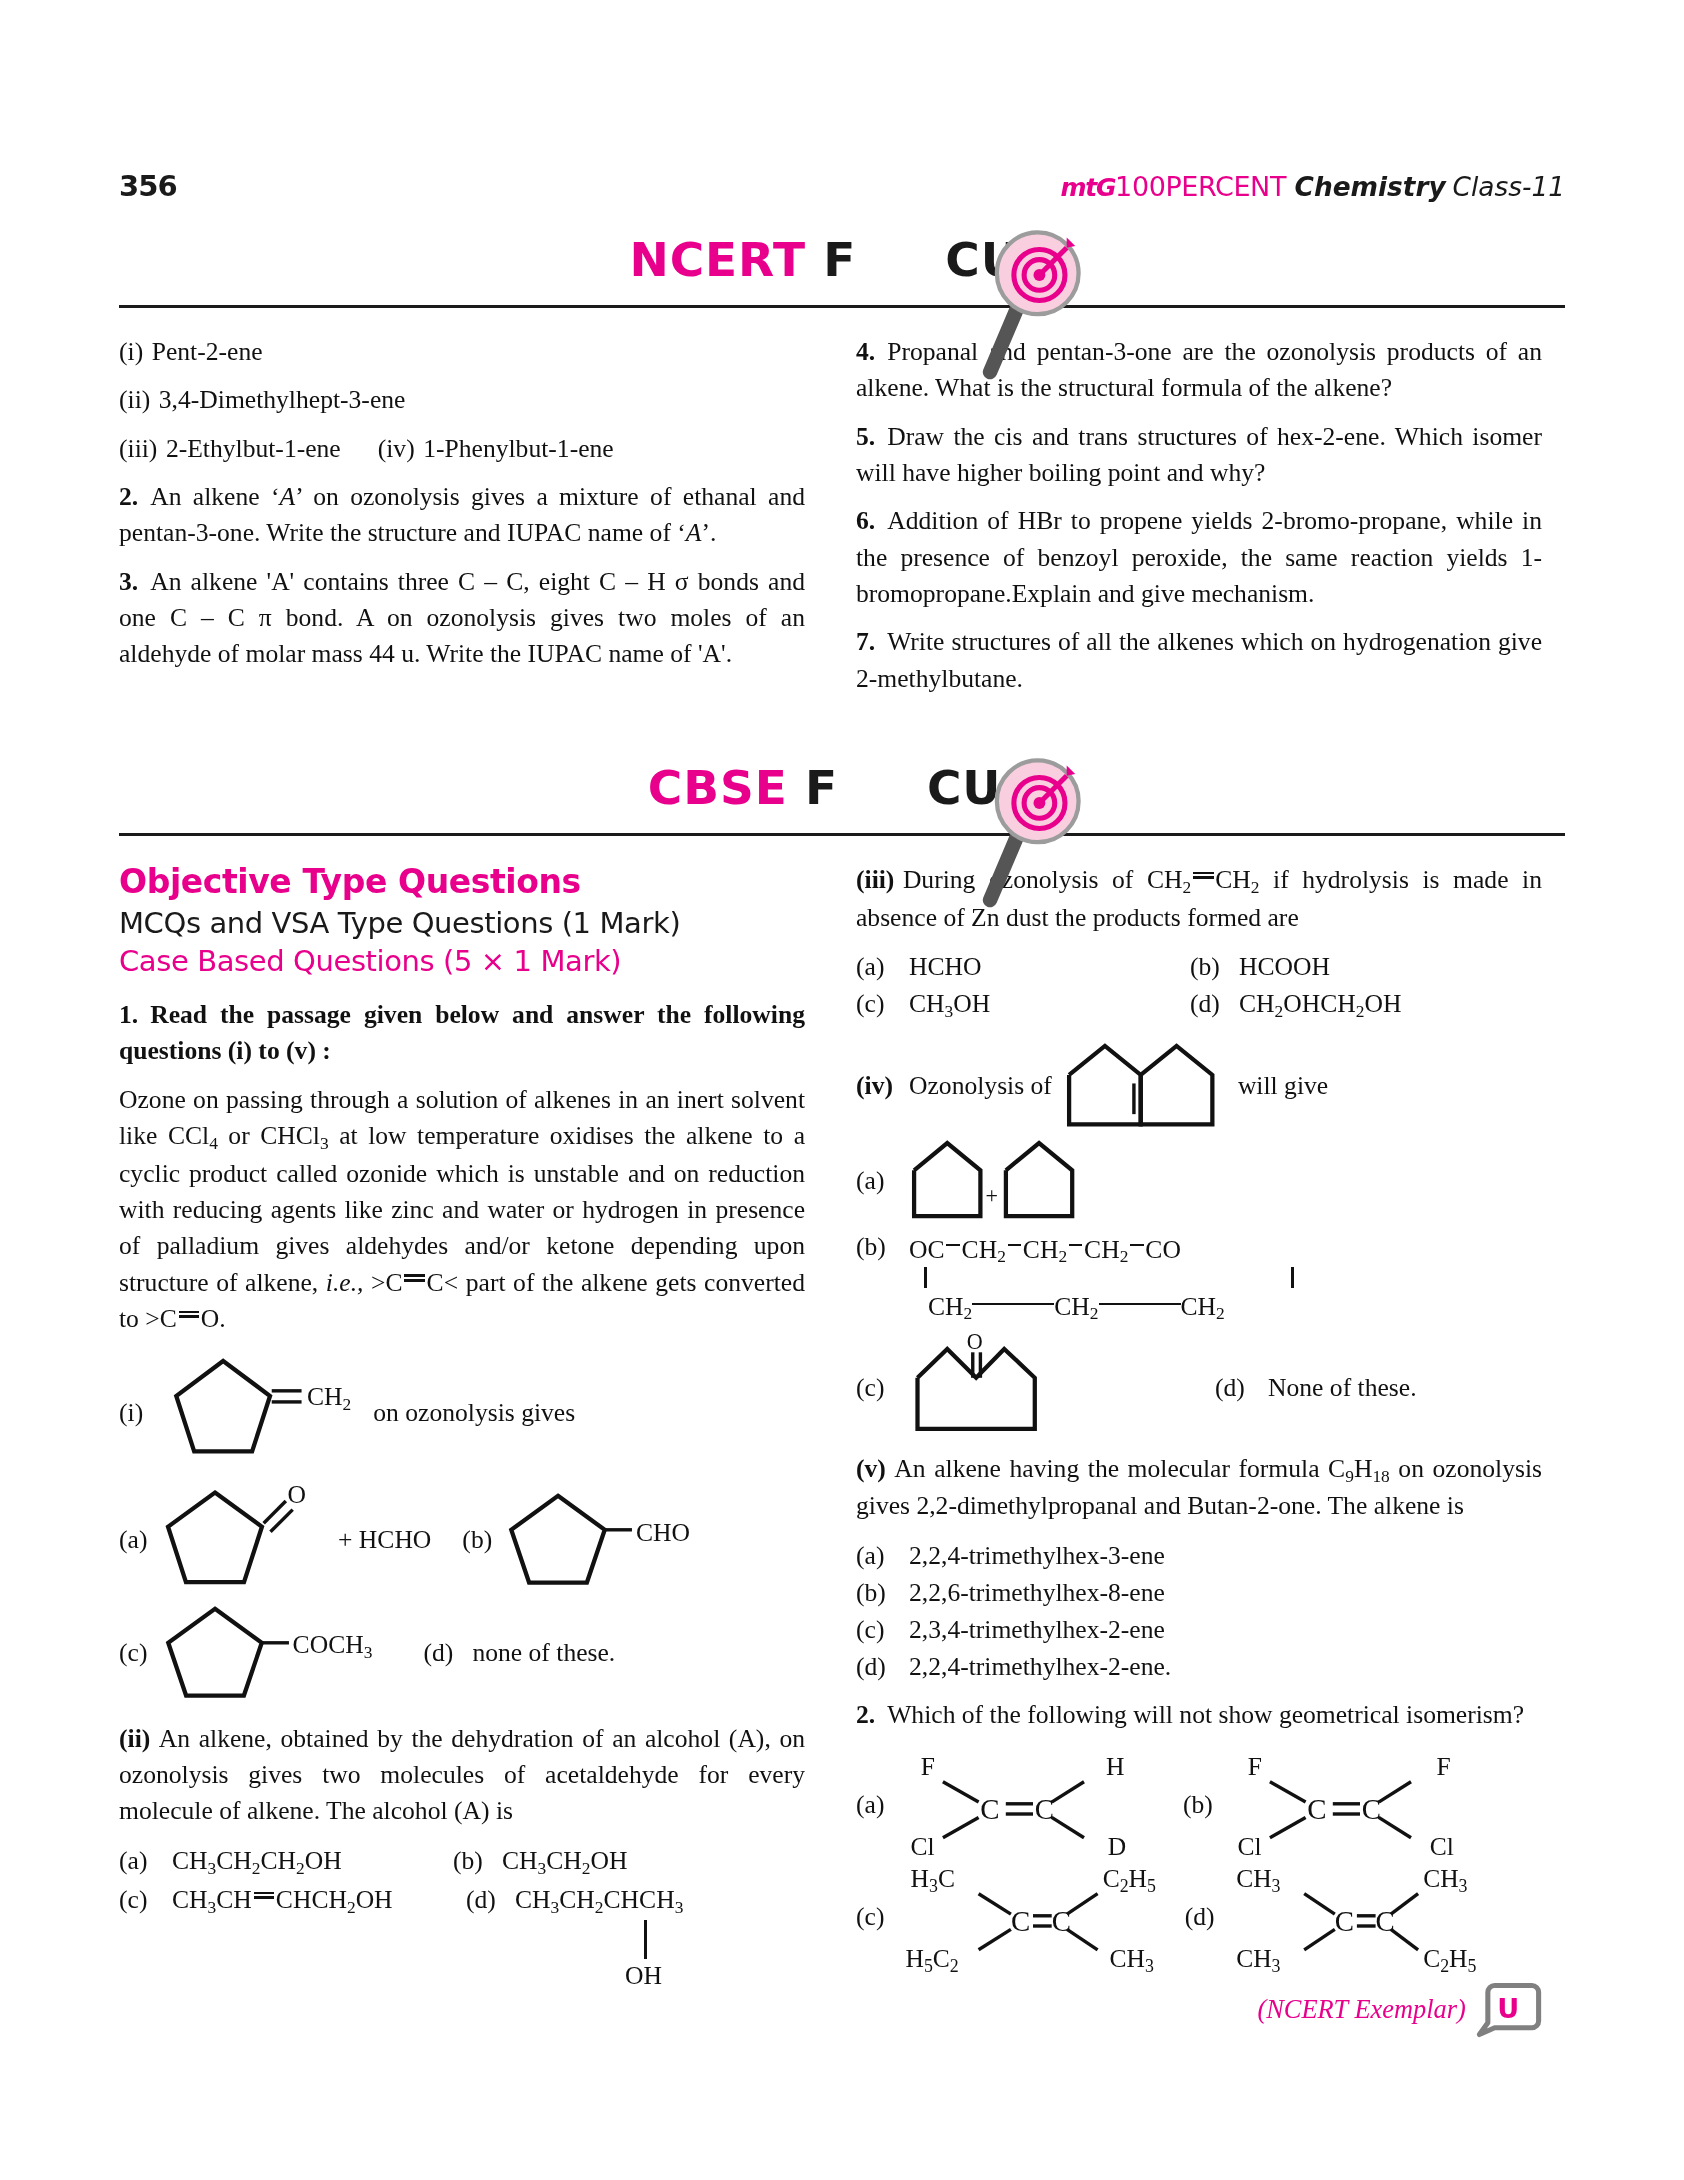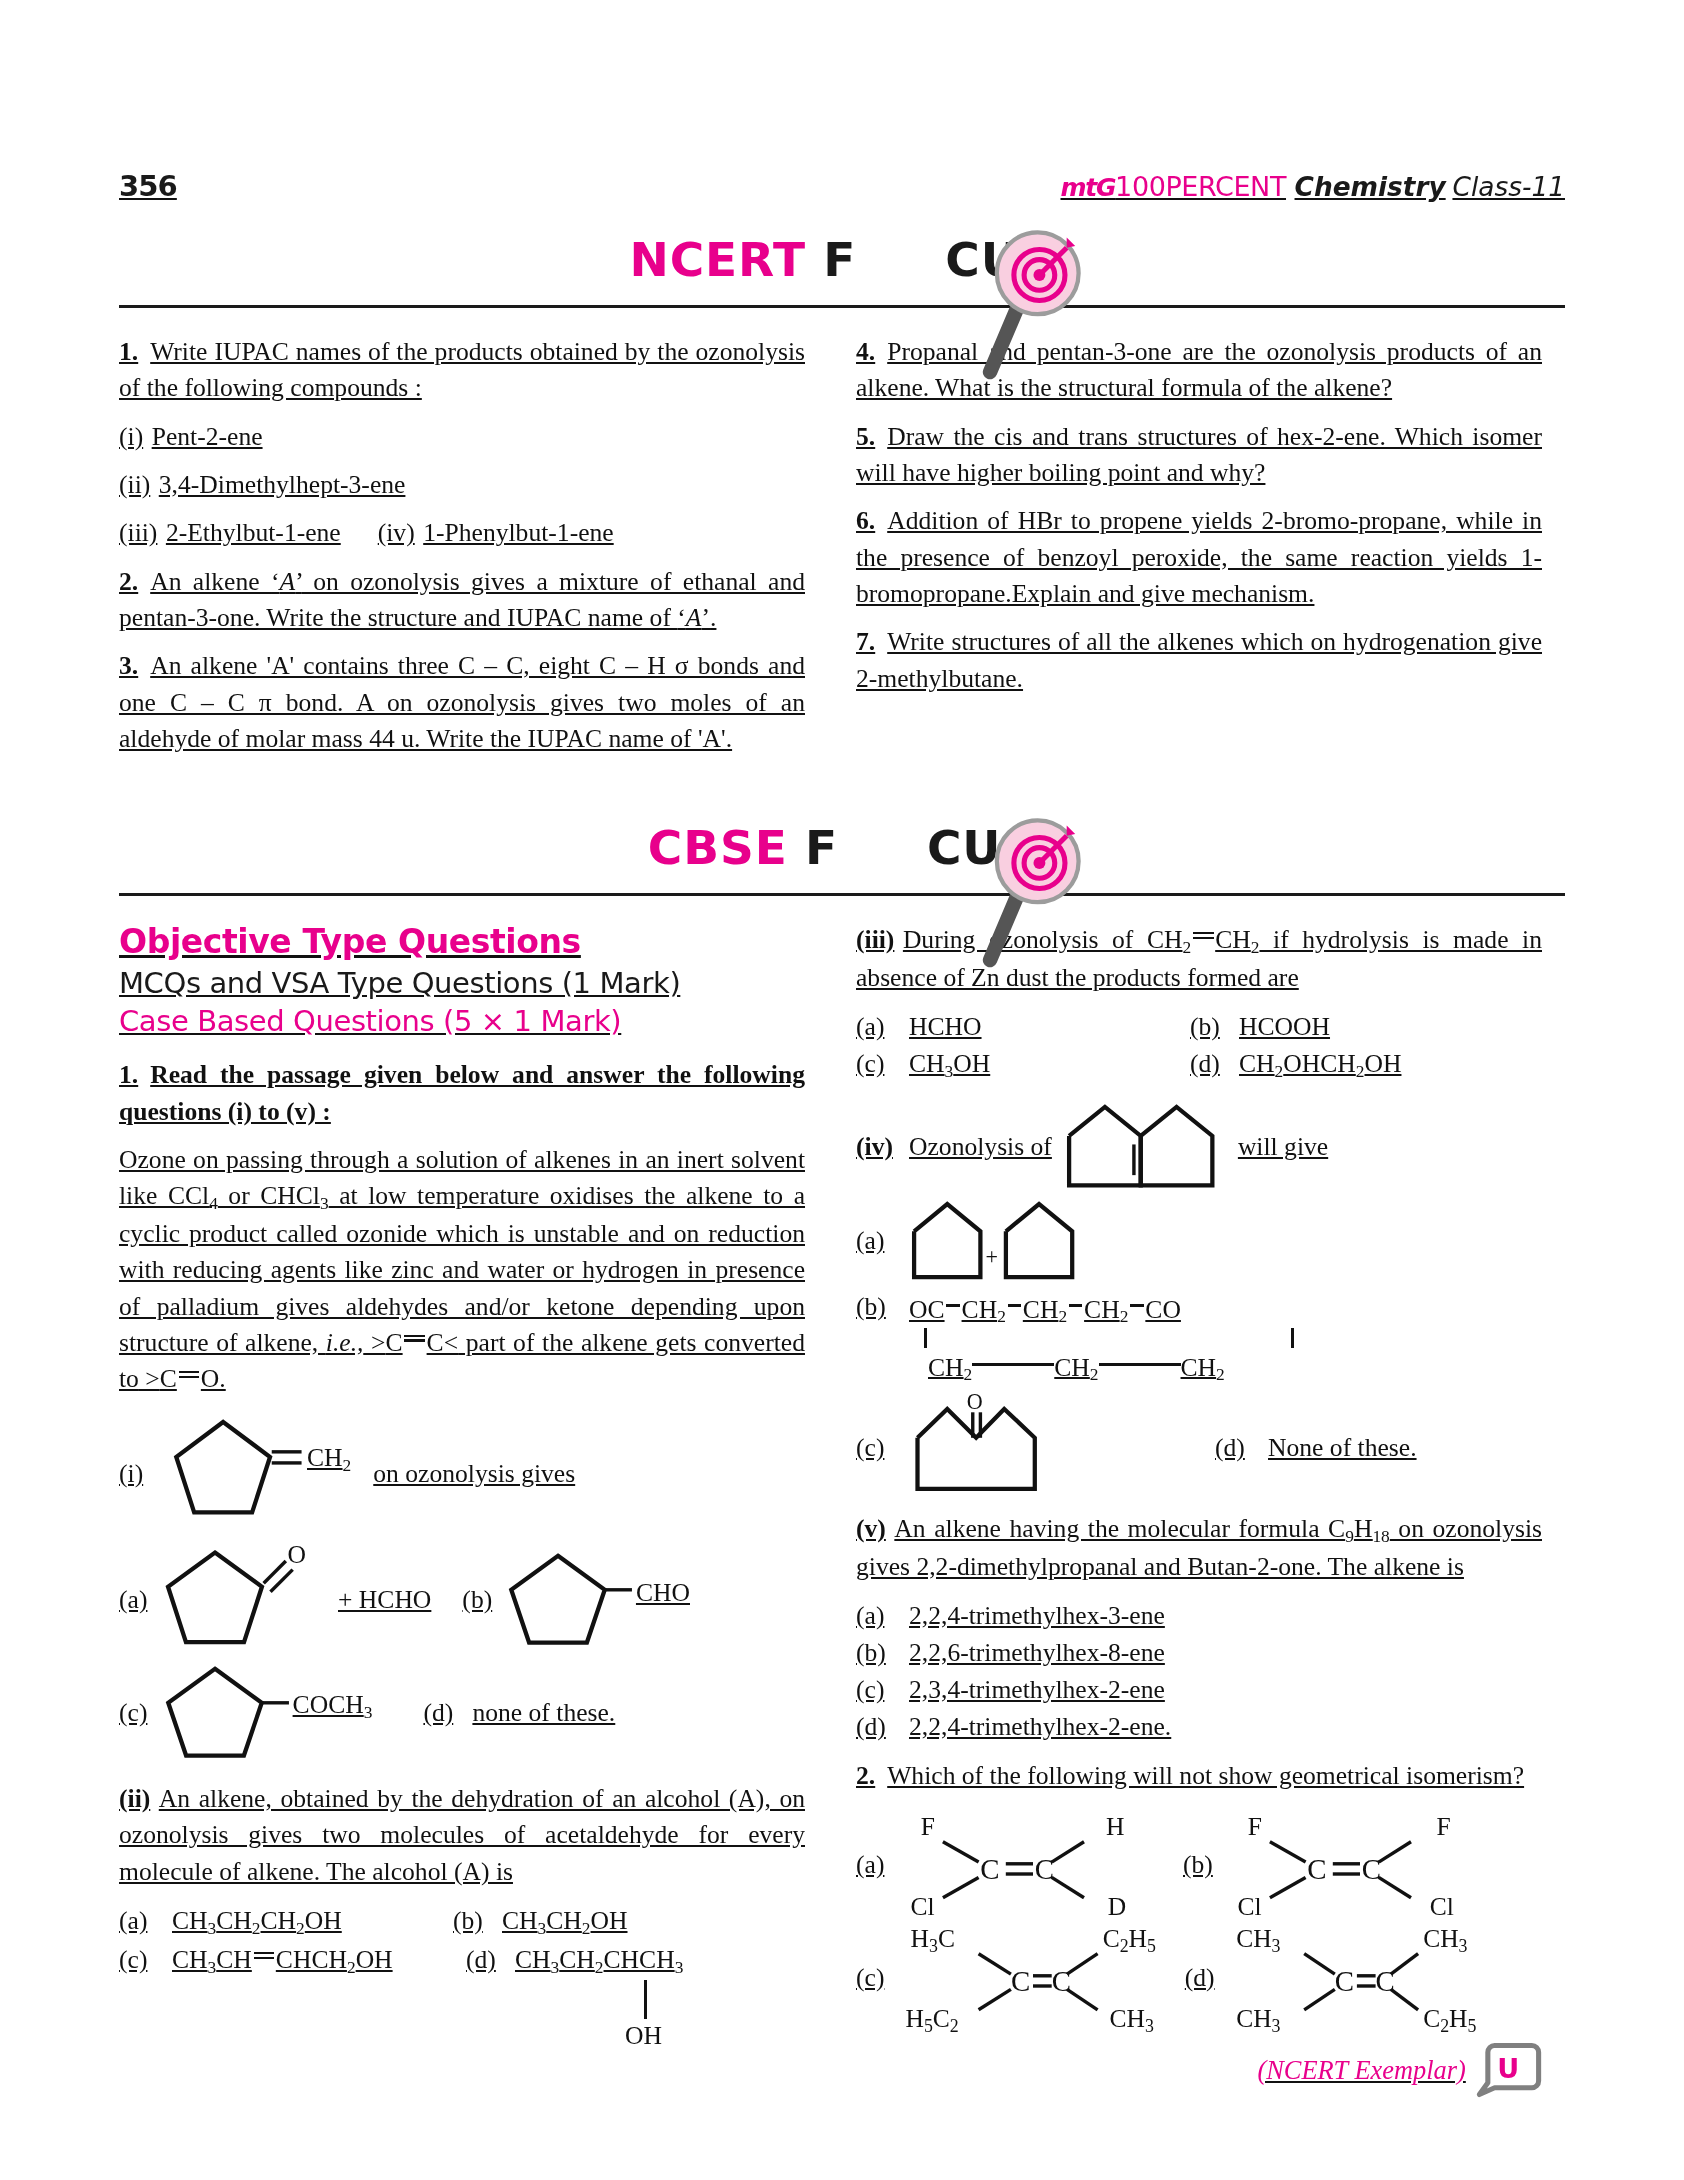--- a/index.html
+++ b/index.html
@@ -5,21 +5,21 @@
   html, body { margin:0; padding:0; }
   body {
     width:1684px; height:2181px;
     background:#ffffff;
     font-family:"Liberation Serif", serif;
     color:#111111;
     position:relative;
     overflow:hidden;
   }
   .page { position:relative; width:1684px; height:1729px; box-sizing:border-box;
-          padding:0 119px;text-decoration:underline; }
+          padding:0 119px; }
 
   
   .runhead { display:flex; align-items:baseline; justify-content:space-between;
              padding-top:128px; }
   .folio { font-family:"DejaVu Sans", sans-serif; font-weight:bold; font-size:29px;
            letter-spacing:-0.9px; color:#1a1a1a; }
   .brandline { display:flex; align-items:baseline; gap:0px; white-space:nowrap; }
   .brand-mtg { font-family:"DejaVu Sans", sans-serif; font-weight:bold; font-style:italic;
                font-size:25px; color:#e8008c; letter-spacing:-1.3px;margin-top:45px; }
   .brand-100 { font-family:"DejaVu Sans", sans-serif; font-size:27px; color:#e8008c;
@@ -114,23 +114,20 @@
         <circle cx="72" cy="54" r="7" fill="#e8008c"></circle>
         <line x1="72" y1="54" x2="104" y2="22" stroke="#e8008c" stroke-width="6"></line>
         <path d="M104 22 l0 -12 l10 10 l-10 2 z" fill="#e8008c"></path>
       </svg>
     </div>
   </div>
 
   <div class="cols">
     <div class="col">
 
-      <p class="q">
-        <span class="num">1.</span><span>Write IUPAC names of the products obtained by the ozonolysis of the following compounds :</span>
-      </p>
       <p class="q tight nojust">
         <span class="rn">(i)</span><span>Pent-2-ene</span>
       </p>
       <p class="q tight nojust">
         <span class="rn">(ii)</span><span>3,4-Dimethylhept-3-ene</span>
       </p>
       <p class="q nojust">
         <span class="rn">(iii)</span><span>2-Ethylbut-1-ene</span><span style="display:inline-block;width:37px"></span><span class="rn">(iv)</span><span>1-Phenylbut-1-ene</span>
       </p>
 

